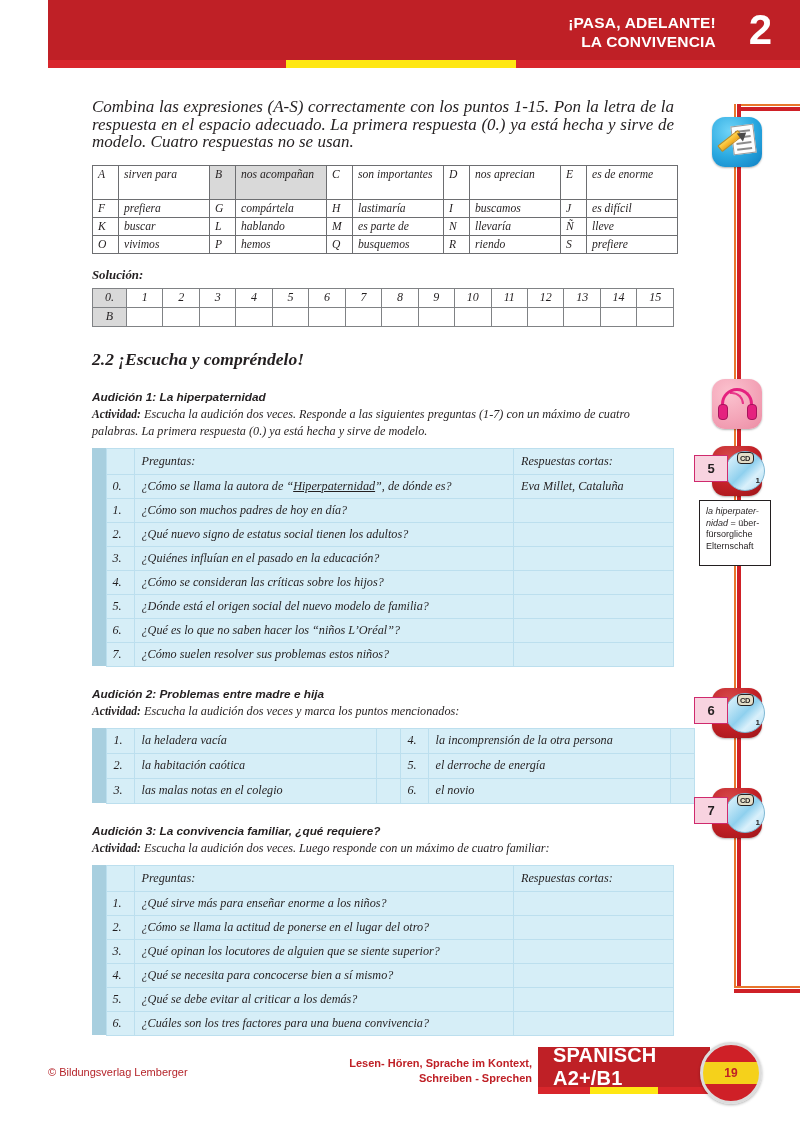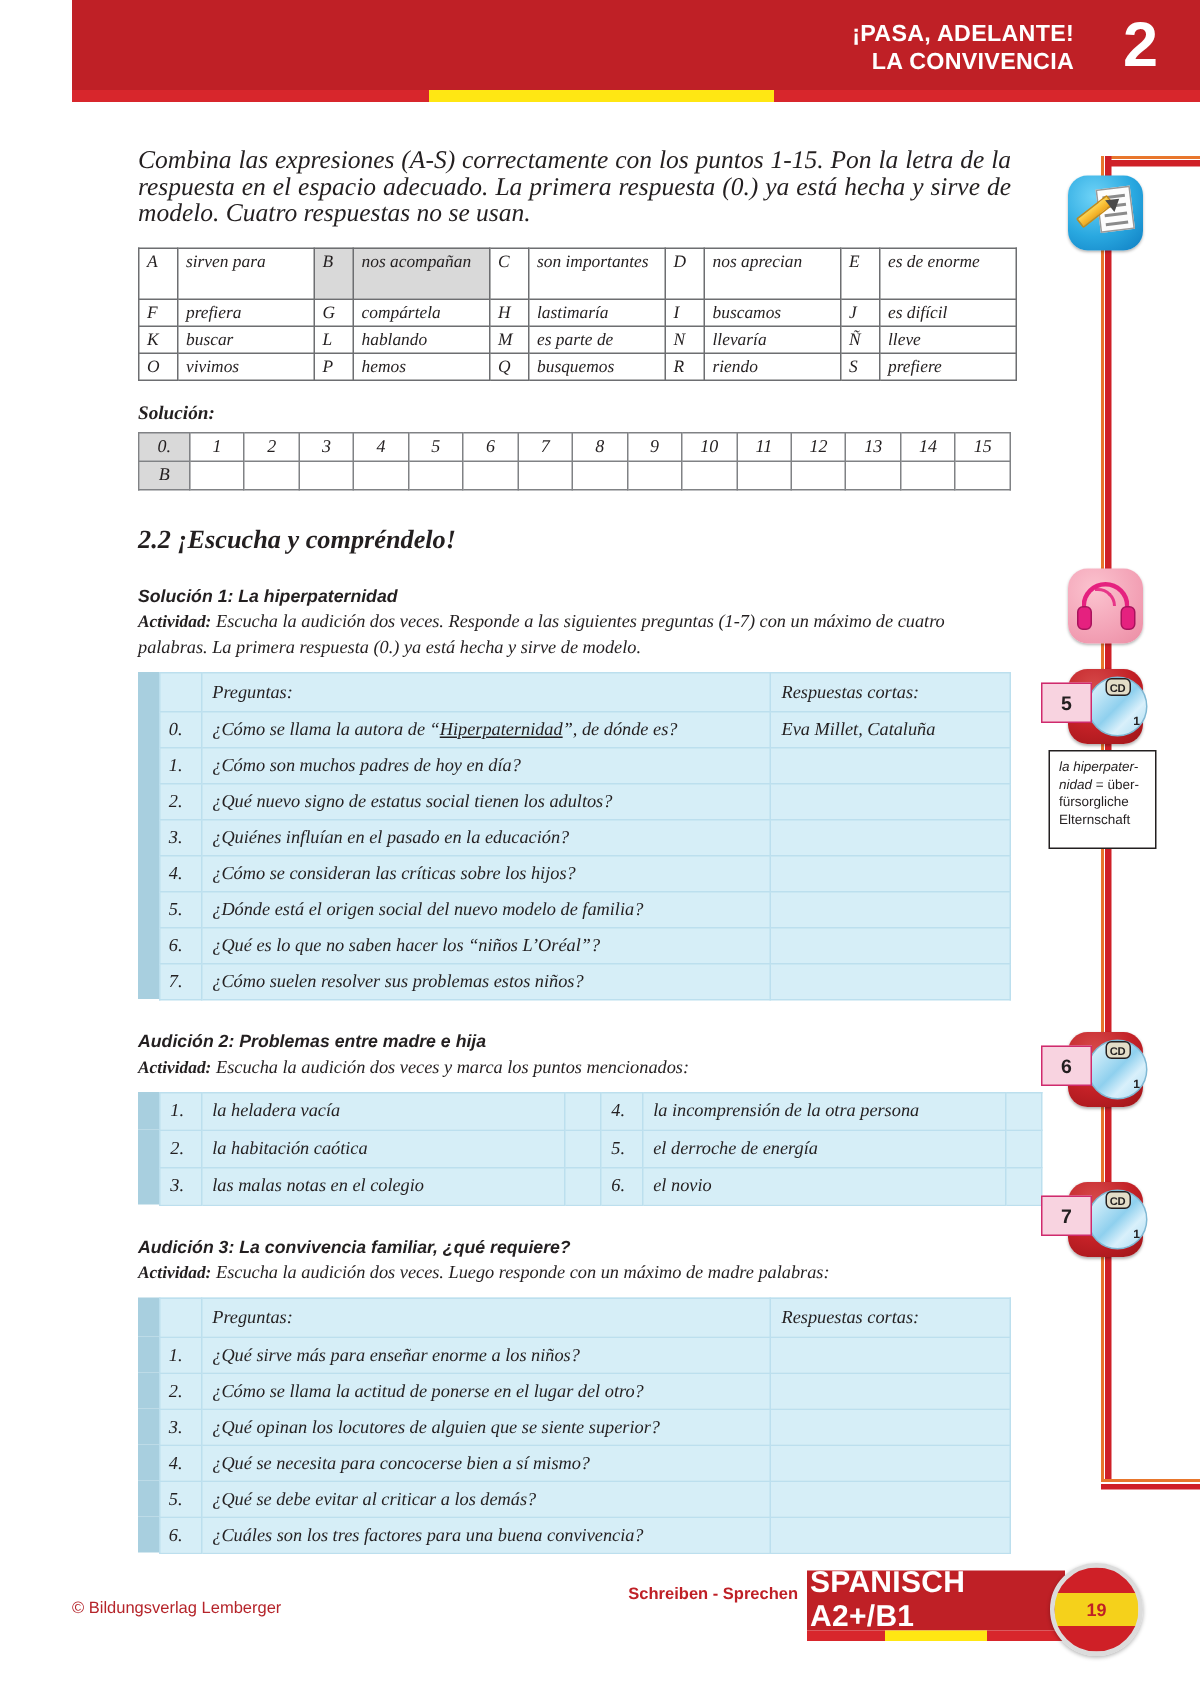--- a/index.html
+++ b/index.html
@@ -187,21 +187,21 @@
   }
   .ft-skills {
     position:absolute; left: 290px; top: 1056px; width: 242px;
     text-align: right;
     font-family:"Liberation Sans",sans-serif; font-weight:bold;
     font-size: 11px; line-height: 15px; color:#bf2026;
   }
   .ft-badge {
     position:absolute; left: 538px; top: 1047px; width: 172px; height: 40px;
     background:#bf2026;
-    display:flex; align-items:center; padding-left: 2px;
+    display:flex; align-items:center; padding-left: 15px;
   }
   .ft-badge span {
     color:#fff; font-family:"Liberation Sans",sans-serif;
     font-weight:bold; font-size: 20px; letter-spacing:.2px;
   }
   .ft-stripe { position:absolute; top: 1087px; height: 7px; }
   .ft-stripe.r1 { left: 538px; width: 52px; background:#d8262c; }
   .ft-stripe.y  { left: 590px; width: 68px; background:#ffe713; }
   .ft-stripe.r2 { left: 658px; width: 52px; background:#d8262c; }
   .ft-oval {
@@ -364,21 +364,21 @@
         <td class="thickL"></td>
         <td></td>
         <td></td>
         <td></td>
       </tr>
     </tbody>
       </table>
 
     <div class="sec-h">2.2 ¡Escucha y compréndelo!</div>
 
-    <div class="aud-h">Solución 1: La hiperpaternidad</div>
+    <div class="aud-h">Audición 1: La hiperpaternidad</div>
     <div class="act-line"><b>Actividad:</b><span> Escucha la audición dos veces. Responde a las siguientes preguntas (1-7) con un máximo de cuatro palabras. La primera respuesta (0.) ya está hecha y sirve de modelo.</span></div>
 
     <table class="tbl-q">
       <tbody>
           <tr class="head">
         <td class="edge"></td>
         <td class="num"></td>
         <td>Preguntas:</td>
         <td class="ans">Respuestas cortas:</td>
       </tr>
@@ -462,21 +462,21 @@
         <td class="txt">las malas notas en el colegio</td>
         <td class="box"></td>
         <td class="num">6.</td>
         <td class="txt">el novio</td>
         <td class="box"></td>
       </tr>
     </tbody>
       </table>
 
     <div class="aud-h">Audición 3: La convivencia familiar, ¿qué requiere?</div>
-    <div class="act-line"><b>Actividad:</b><span> Escucha la audición dos veces. Luego responde con un máximo de madre palabras:</span></div>
+    <div class="act-line"><b>Actividad:</b><span> Escucha la audición dos veces. Luego responde con un máximo de cuatro familiar:</span></div>
 
     <table class="tbl-q">
       <tbody>
           <tr class="head">
         <td class="edge"></td>
         <td class="num"></td>
         <td>Preguntas:</td>
         <td class="ans">Respuestas cortas:</td>
       </tr>
       <tr>
@@ -567,20 +567,21 @@
   <div class="ico-cd" style="left:712px; top:788px;">
     <div class="cd-disc">
       <div class="cd-hub">CD</div>
     </div>
     <div class="cd-one">1</div>
   </div>
   <div class="cd-tag" style="left:694px; top:797px;">7</div>
 
   <div class="ft-copy">© Bildungsverlag Lemberger</div>
   <div class="ft-skills">
+    <div>Lesen- Hören, Sprache im Kontext,</div>
     <div>Schreiben - Sprechen</div>
   </div>
   <div class="ft-badge">
     <span>SPANISCH A2+/B1</span>
   </div>
   <div class="ft-stripe r1"></div>
   <div class="ft-stripe y"></div>
   <div class="ft-stripe r2"></div>
   <div class="ft-oval">
     <span>19</span>

